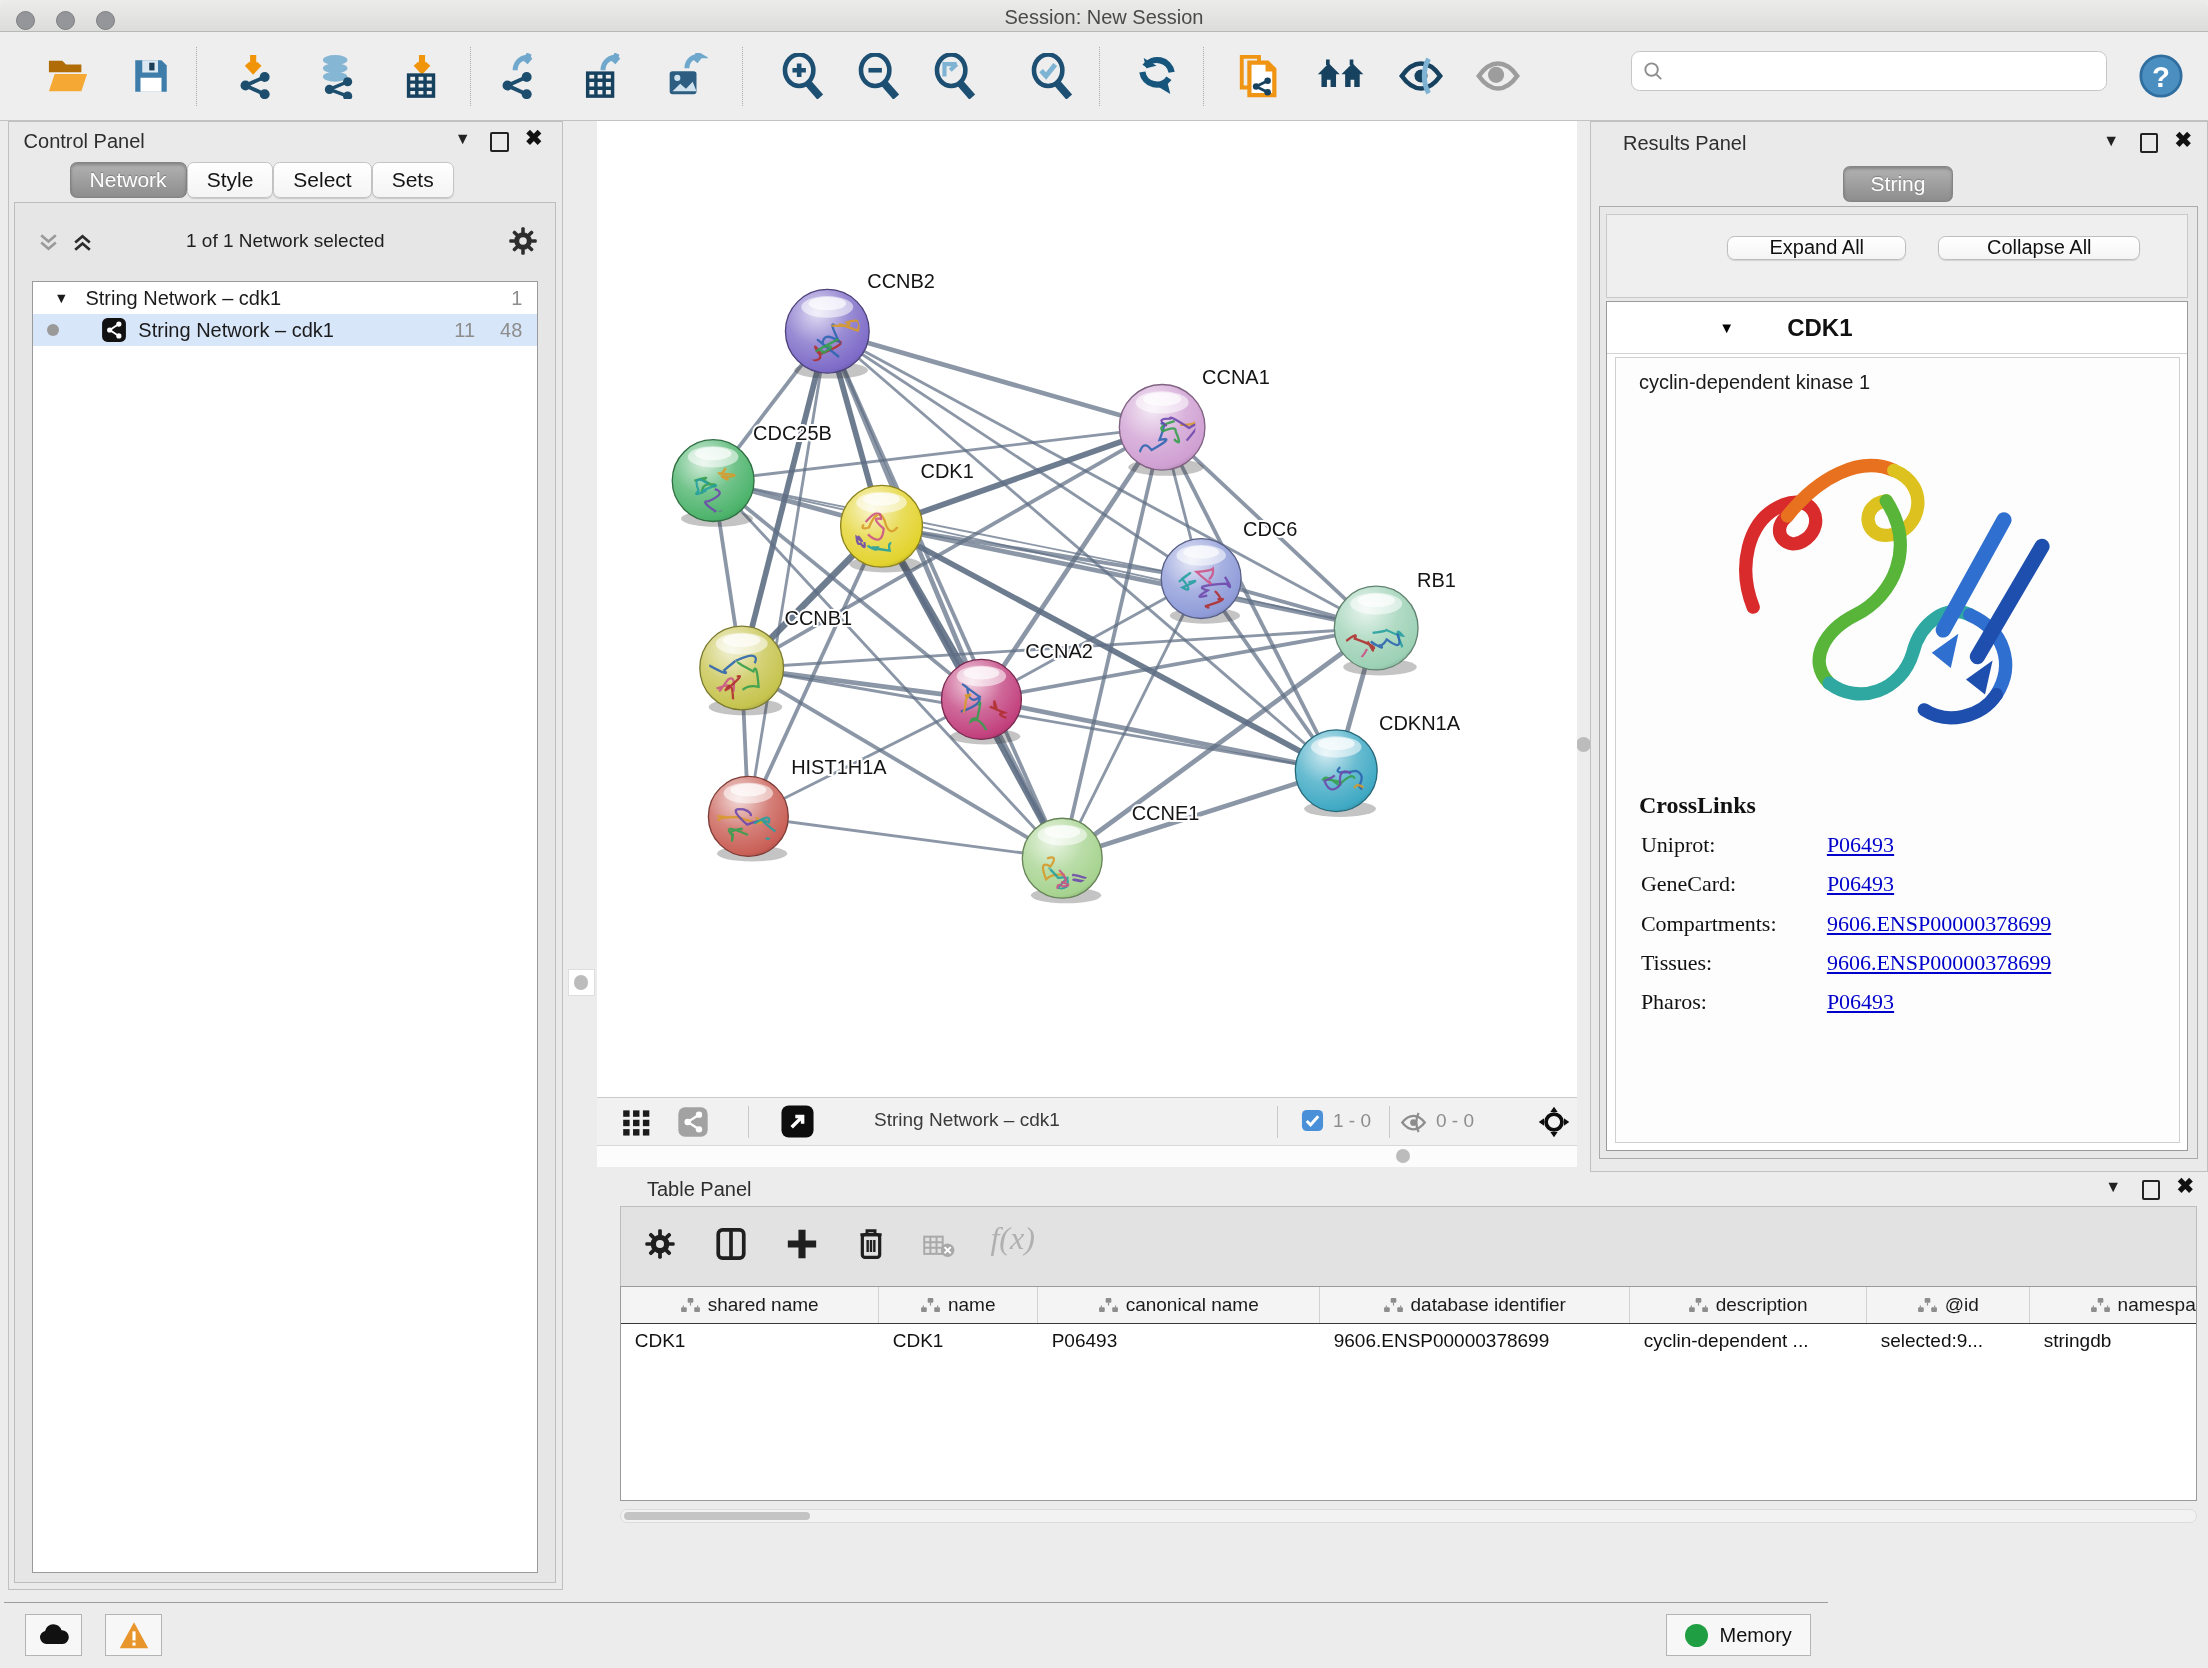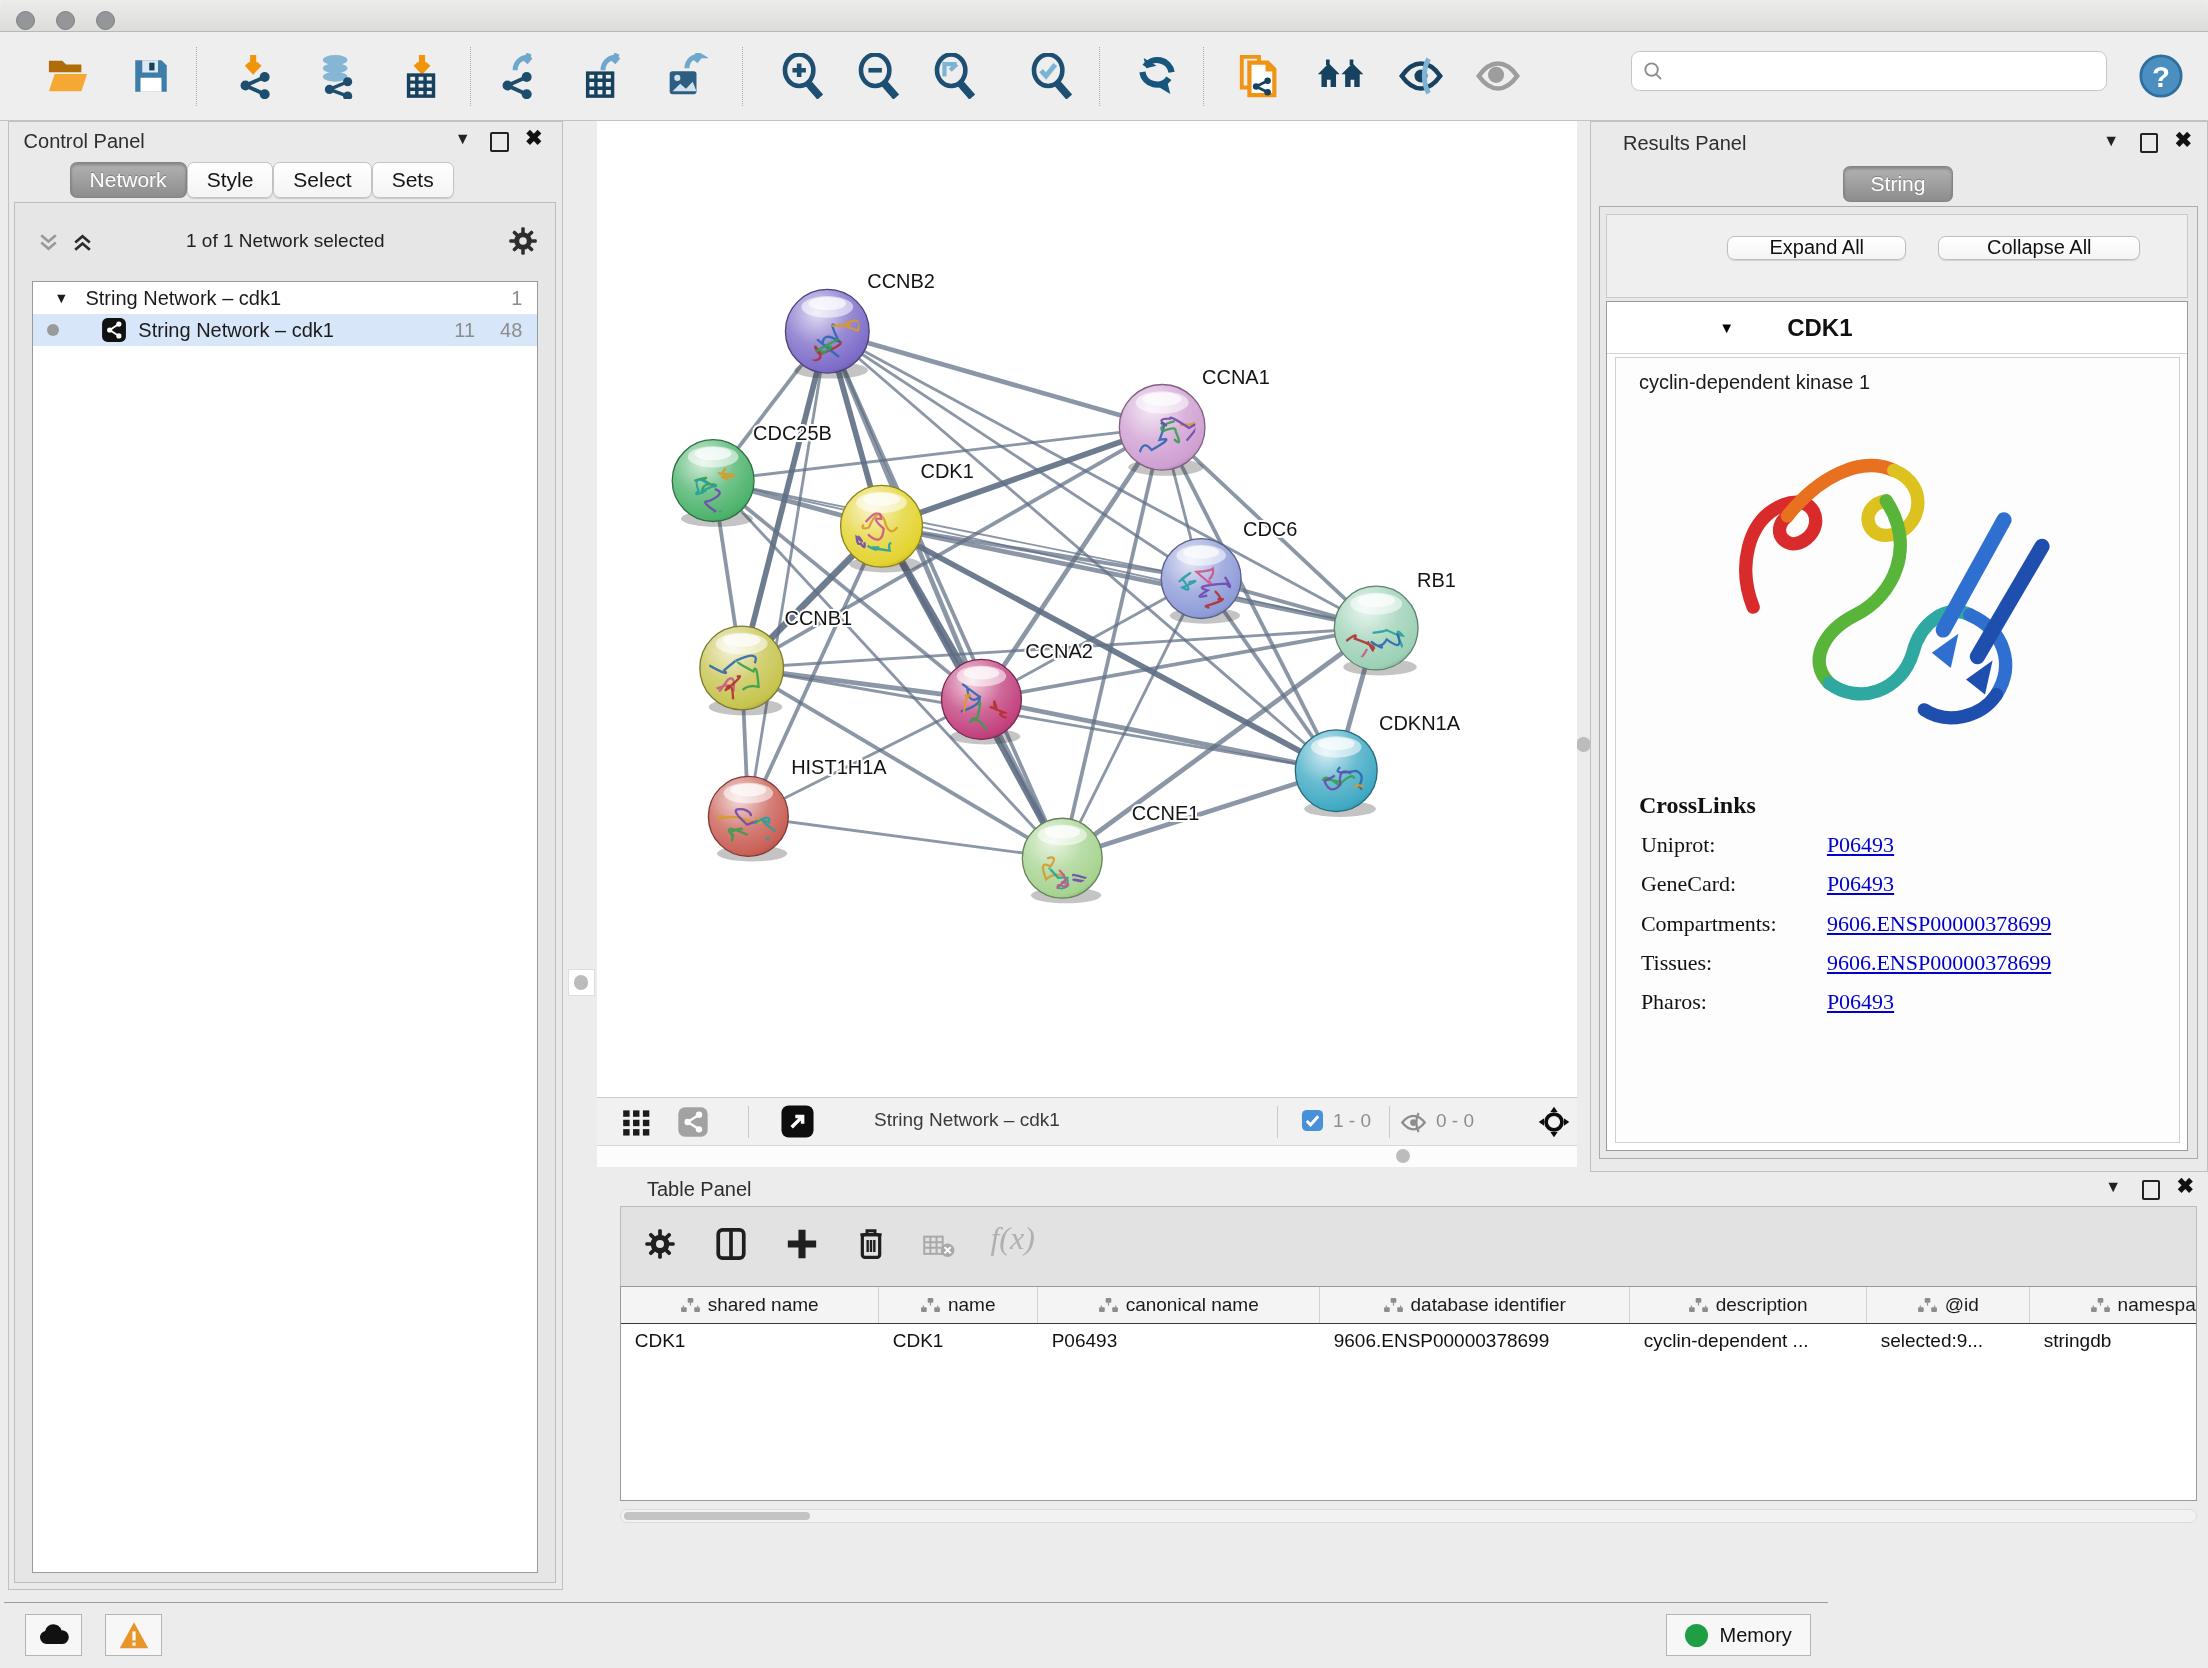--- a/index.html
+++ b/index.html
@@ -83,20 +83,21 @@
     display:flex;align-items:center;justify-content:center;gap:11.4px;font-size:20px;color:#111;box-sizing:border-box;}
   svg{display:block;}
 </style>
 </head>
 <body>
 
 <div class="abs" id="titlebar">
   <div class="abs traffic" style="left:16px;"></div>
   <div class="abs traffic" style="left:56px;"></div>
   <div class="abs traffic" style="left:96px;"></div>
+  <div class="abs" id="win-title">Session: New Session</div>
 </div>
 
 <div class="abs" id="toolbar">
   <div class="abs tb-ico" style="left:43px;">
     <span>
         <svg width="46" height="42" viewBox="0 0 24 22">
           <path d="M2 3h7l2 2h8v4H2z" fill="#b06d07"></path>
           <path d="M2 19l3-9h17l-3 9z" fill="#f5a833"></path>
         </svg>
       </span>

